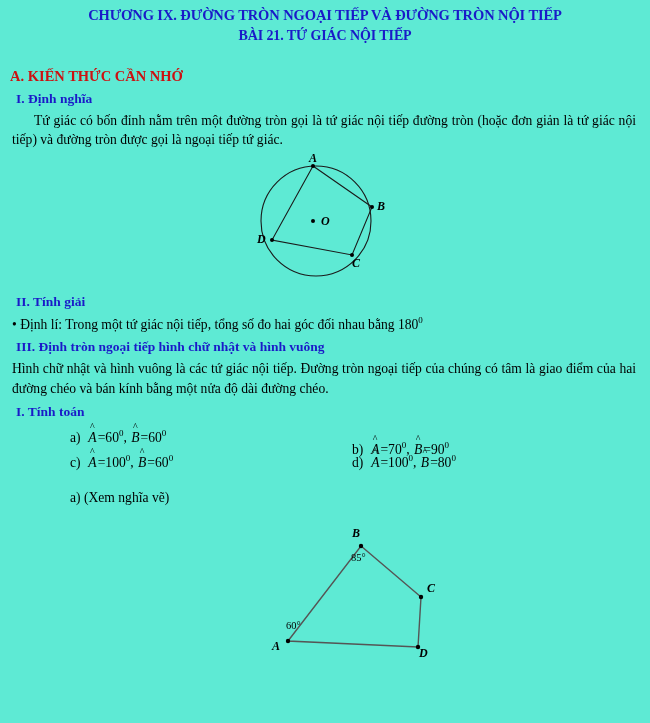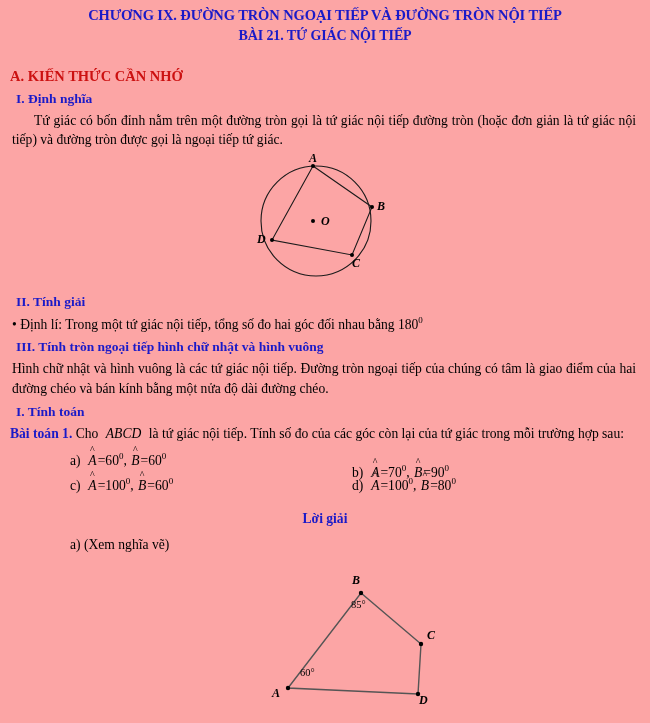--- a/index.html
+++ b/index.html
@@ -12,21 +12,21 @@
     height: 723px;
     position: relative;
     font-family: "Liberation Serif", "DejaVu Serif", serif;
     color: #000000;
     overflow: hidden;
   }
   .page {
     position: relative;
     width: 650px;
     height: 723px;
-    background: #fca5a5;
+    background: #5eead4;
   }
 
   .title-line {
     text-align: center;
     font-weight: bold;
     color: #1a1ac8;
     font-size: 14.5px;
     letter-spacing: -0.1px;
   }
   #title-1 { padding-top: 7px; }
@@ -167,31 +167,25 @@
     <span class="lbl" style="left:309px; top:-5px;">A</span>
     <span class="lbl" style="left:377px; top:43px;">B</span>
     <span class="lbl" style="left:352px; top:100px;">C</span>
     <span class="lbl" style="left:257px; top:76px;">D</span>
     <span class="olabel" style="left:321px; top:58px;">O</span>
   </div>
 
   <div class="heading-blue">II. Tính giải</div>
   <div class="body-text bullet-line"><span>• Định lí: Trong một tứ giác nội tiếp, tổng số đo hai góc đối nhau bằng 180</span><sup class="deg">0</sup></div>
 
-  <div class="heading-blue">III. Tính tròn ngoại tiếp hình chữ nhật và hình vuông</div>
+  <div class="heading-blue">III. Định tròn ngoại tiếp hình chữ nhật và hình vuông</div>
   <div class="body-text">Hình chữ nhật và hình vuông là các tứ giác nội tiếp. Đường tròn ngoại tiếp của chúng có tâm là giao điểm của hai đường chéo và bán kính bằng một nửa độ dài đường chéo.</div>
 
   <div class="heading-blue">I. Tính toán</div>
 
-  <div class="body-text" style="margin-left:10px;">
-    <span style="color:#1a1ac8; font-weight:bold;">Bài toán 1.</span>
-    <span>Cho</span>
-    <span class="math-italic" style="padding:0 4px;">ABCD</span>
-    <span>là tứ giác nội tiếp. Tính số đo của các góc còn lại của tứ giác trong mỗi trường hợp sau:</span>
-  </div>
 
   <div class="options">
 
     <div class="opt opt-a">
       <span>a)</span>
       &nbsp;<span class="caret-var">A</span><span>=</span><span>60</span><sup class="deg">0</sup><span>,</span>
       <span class="caret-var">B</span><span>=</span><span>60</span><sup class="deg">0</sup>
     </div>
 
     <div class="opt opt-b">
@@ -207,33 +201,32 @@
     </div>
 
     <div class="opt opt-d">
       <span>d)</span>
       &nbsp;<span class="caret-var">A</span><span>=</span><span>100</span><sup class="deg">0</sup><span>,</span>
       <span class="caret-var">B</span><span>=</span><span>80</span><sup class="deg">0</sup>
     </div>
 
   </div>
 
-  <div class="loigiai">Lời giải</div>
   <div class="xem">a) (Xem nghĩa vẽ)</div>
 
   <div class="fig-quad">
     <svg width="650" height="150" viewBox="0 0 650 150">
 
       <polygon points="288,133 361,38 421,89 418,139" fill="none" stroke="#555555" stroke-width="1.4"></polygon>
       <circle cx="288" cy="133" r="2.2" fill="#000"></circle>
       <circle cx="361" cy="38" r="2.2" fill="#000"></circle>
       <circle cx="421" cy="89" r="2.2" fill="#000"></circle>
       <circle cx="418" cy="139" r="2.2" fill="#000"></circle>
     </svg>
     <span class="lbl" style="left:352px; top:18px;">B</span>
     <span class="lbl" style="left:427px; top:73px;">C</span>
     <span class="lbl" style="left:419px; top:138px;">D</span>
     <span class="lbl" style="left:272px; top:131px;">A</span>
     <span class="ang" style="left:351px; top:44px;">85°</span>
-    <span class="ang" style="left:300px; top:112px;">60°</span>
+    <span class="ang" style="left:286px; top:112px;">60°</span>
   </div>
 
 </div>
 
 </body></html>

